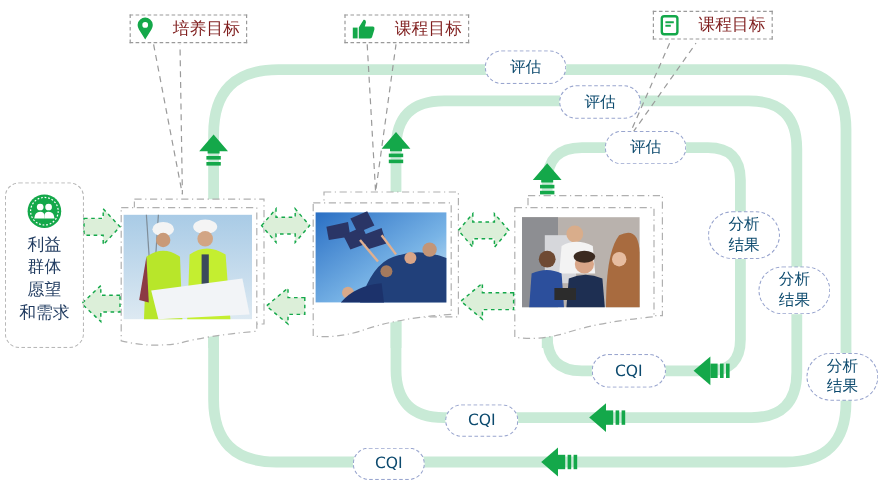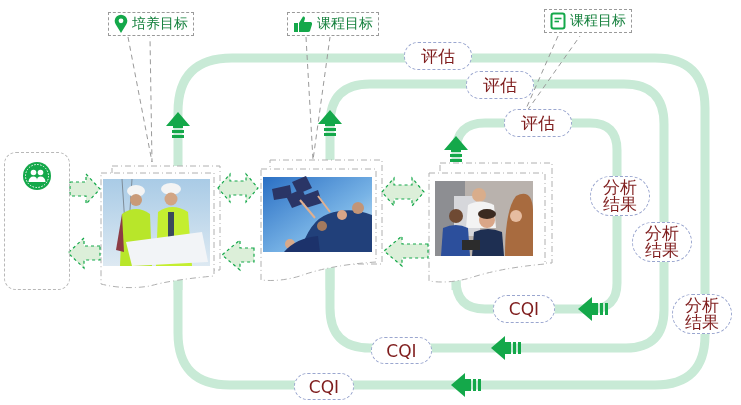--- a/index.html
+++ b/index.html
@@ -1,24 +1,24 @@
 <!DOCTYPE html>
 <html><head>
 <meta charset="utf-8">
 <style>
   html, body { margin: 0; padding: 0; background: #ffffff; }
   body { width: 741px; height: 405px; position: relative; overflow: hidden;
          font-family: "DejaVu Sans", "Liberation Sans", sans-serif; color: #1f3a5f; }
   #diagram { position: absolute; left: 0; top: 0; }
   .pill { position: absolute; display: flex; align-items: center; justify-content: center;
           border: 1px dashed #9aa6cf; border-radius: 16px; background: #ffffff;
-          font-size: 17px; color: #7f1d1d; box-sizing: border-box; }
-  .callout { position: absolute; display: flex; align-items: center; gap: 4px;
+          font-size: 13px; color: #0c4a6e; box-sizing: border-box; }
+  .callout { position: absolute; display: flex; align-items: center; gap: 16px;
              border: 1px dashed #9a9a9a; background: #fff; padding: 0 5px; height: 24px;
-             box-sizing: border-box; font-size: 14px; color: #15803d; }
+             box-sizing: border-box; font-size: 14px; color: #7f1d1d; }
   .stake { position: absolute; left: 4px; top: 152px; width: 66px; height: 138px;
            border: 1px dashed #b8b8b8; border-radius: 12px; box-sizing: border-box;
            display: flex; flex-direction: column; align-items: center; }
   .stake .txt { font-size: 14px; line-height: 19px; text-align: center; margin-top: 4px; }
 </style>
 </head>
 <body>
 
 <svg id="diagram" width="741" height="405" viewBox="0 0 741 405">
 
@@ -173,20 +173,26 @@
 
 <div class="stake">
   <svg width="30" height="30" viewBox="0 0 30 30" style="margin-top:8px">
     <circle cx="15" cy="15" r="14" fill="#14a84a"></circle>
     <circle cx="15" cy="15" r="11.5" fill="none" stroke="#ffffff" stroke-width="1" stroke-dasharray="1.5,1.5"></circle>
     <circle cx="11.5" cy="11.5" r="2.8" fill="#fff"></circle>
     <circle cx="18.5" cy="11.5" r="2.8" fill="#fff"></circle>
     <path d="M6.5,21 Q7,15.5 11.5,15.5 Q15,15.5 15,19 L15,21 Z" fill="#fff"></path>
     <path d="M15,21 L15,19 Q15,15.5 18.5,15.5 Q23,15.5 23.5,21 Z" fill="#fff"></path>
   </svg>
+  <div class="txt">
+    <div>利益</div>
+    <div>群体</div>
+    <div>愿望</div>
+    <div>和需求</div>
+  </div>
 </div>
 
 <div class="callout" style="left:108px; top:12px;">
   <svg width="14" height="20" viewBox="0 0 14 20">
     <path d="M7,19 L1.8,10.5 A6.3,6.3 0 1 1 12.2,10.5 Z" fill="#14a84a"></path>
     <circle cx="7" cy="6.8" r="2.4" fill="#fff"></circle>
   </svg>
   <span>培养目标</span>
 </div>
 <div class="callout" style="left:287px; top:12px;">

